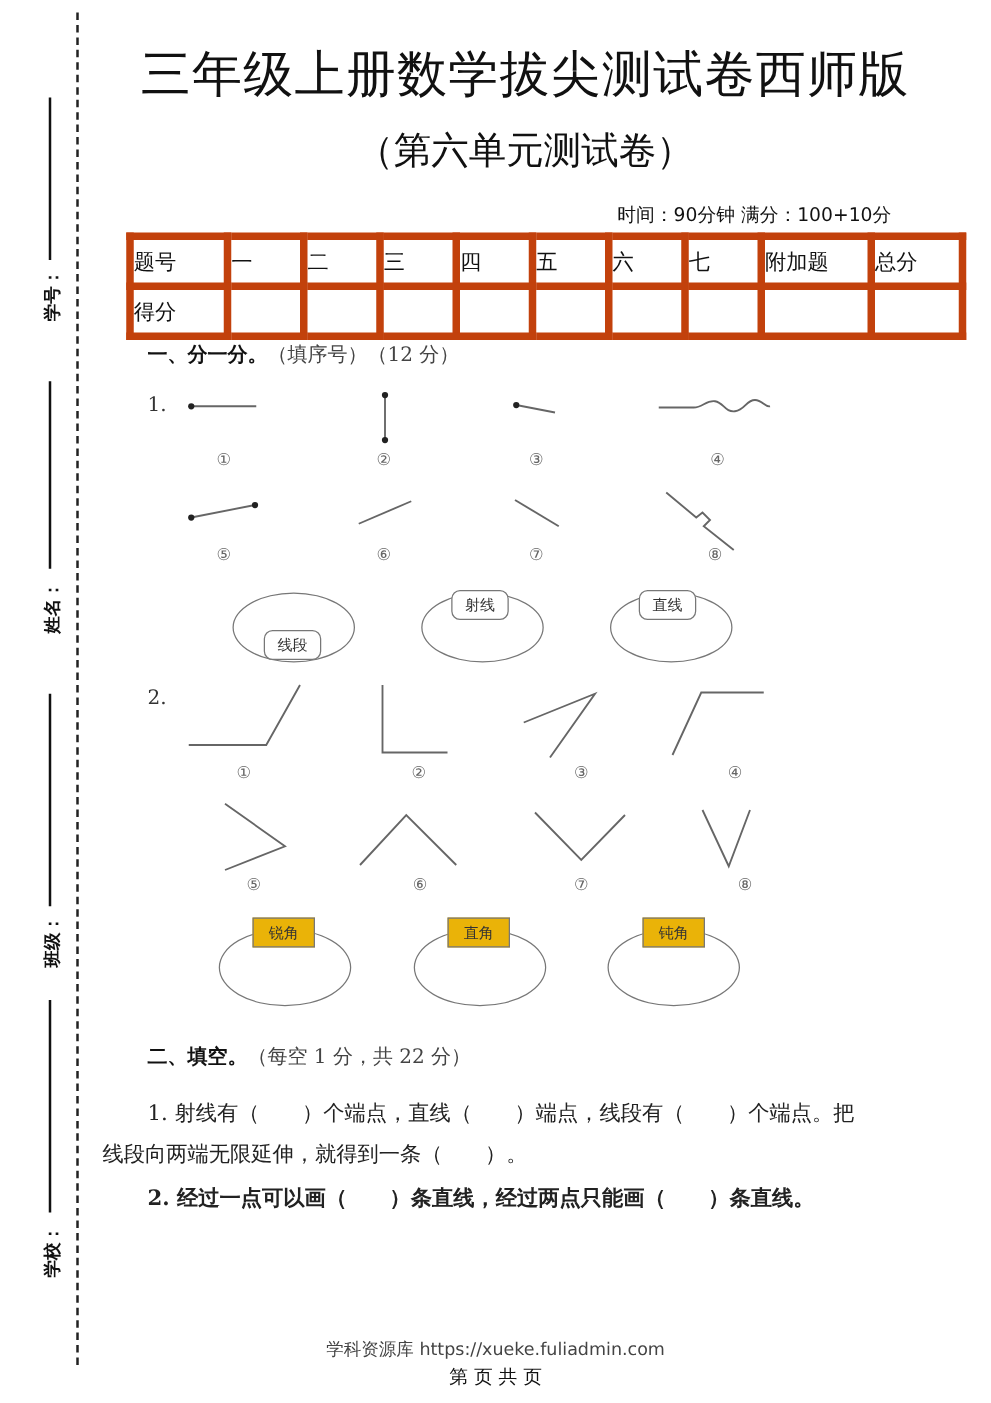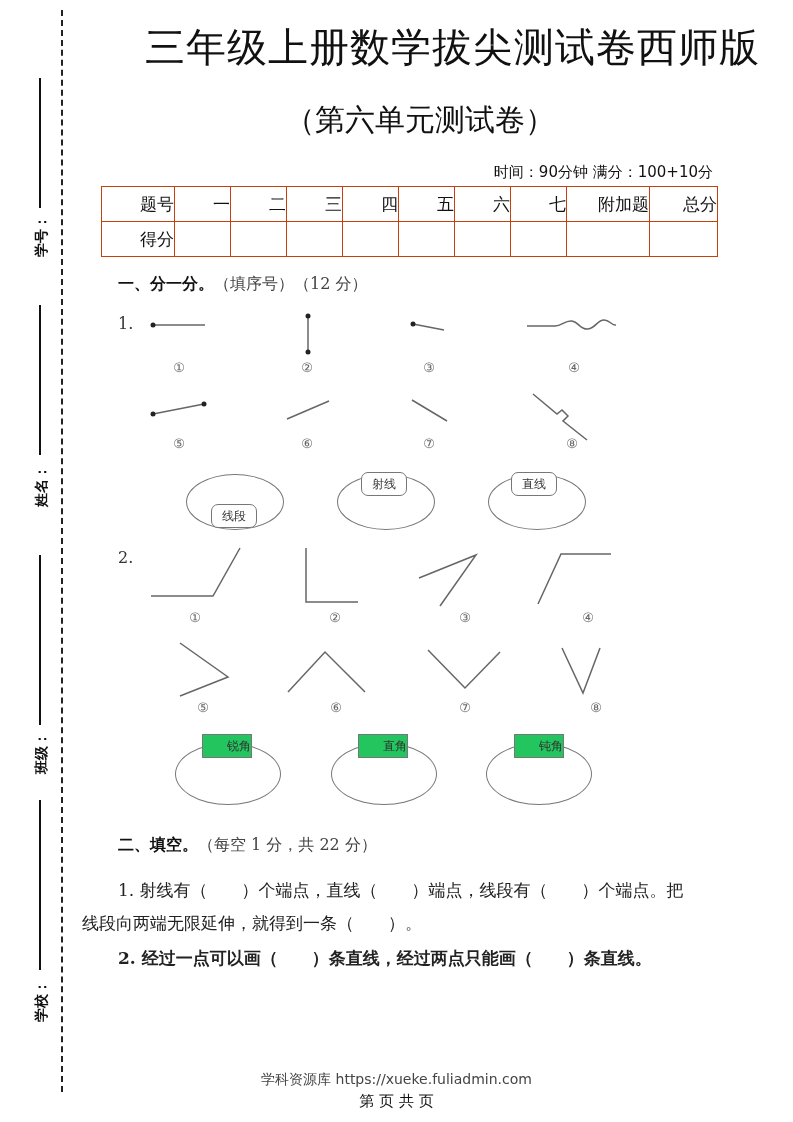--- a/index.html
+++ b/index.html
@@ -3,36 +3,36 @@
 <meta charset="utf-8">
 <style>
   html, body { margin:0; padding:0; background:#ffffff; }
   body { width:793px; height:1122px; position:relative; overflow:hidden;
          font-family:"DejaVu Sans", sans-serif; color:#111; }
   .binding-line { position:absolute; left:61px; top:10px; width:0; height:1082px;
                   border-left:2px dashed #222; }
   .side-rule { position:absolute; left:39px; width:0; border-left:2px solid #111; }
   .side-label { position:absolute; left:22px; font-size:14px; font-weight:bold;
                 transform:rotate(-90deg); transform-origin:center; white-space:nowrap; width:40px; text-align:center; }
-  .title { position:absolute; left:80px; top:20px; width:680px; text-align:right;
+  .title { position:absolute; left:80px; top:32px; width:680px; text-align:center;
            font-size:40px; letter-spacing:1px; font-family:Liberation Mono, monospace; }
   .subtitle { position:absolute; left:80px; top:100px; width:680px; text-align:center; font-size:30px; }
   .meta { position:absolute; right:80px; top:163px; font-size:15px; }
   table.score { position:absolute; left:101px; top:186px; border-collapse:collapse; font-size:17px; }
-  table.score td { border:1px solid #c2410c; height:34px; text-align:right; padding:0; }
+  table.score td { border:6px solid #c2410c; height:34px; text-align:left; padding:0; }
   .sec-title { position:absolute; left:82px; font-size:16px; }
   .sec-title b { font-weight:bold;margin-left:36px; }
   .sec-title .note { color:#444; font-family:"DejaVu Serif", serif; }
   .qnum { position:absolute; font-size:16px; font-family:"DejaVu Serif", serif; color:#333; }
   .circ { position:absolute; font-size:13px; color:#666; font-family:"DejaVu Serif", serif; width:20px; text-align:center; }
   .oval { position:absolute; border:1.5px solid #777; border-radius:50%; width:96px; height:54px; }
   .tag1 { position:absolute; border:1.5px solid #777; border-radius:7px; background:#fff;
           width:44px; height:22px; font-size:12px; text-align:center; line-height:22px; font-family:"DejaVu Serif", serif; color:#333; }
-  .tag2 { position:absolute; border:1.5px solid #777; background:#22c55e;
-          width:48px; height:22px; font-size:12px; text-align:right; line-height:22px; font-family:"DejaVu Serif", serif; color:#333; }
+  .tag2 { position:absolute; border:1.5px solid #777; background:#eab308;
+          width:48px; height:22px; font-size:12px; text-align:center; line-height:22px; font-family:"DejaVu Serif", serif; color:#333; }
   .para { position:absolute; font-size:17px; font-family:"DejaVu Serif", serif; color:#222; white-space:nowrap; }
   .footer { position:absolute; left:0; width:793px; text-align:center; }
   svg.fig { position:absolute; left:0; top:0; }
 </style>
 </head>
 <body>
 
 <div class="binding-line"></div>
 <div class="side-rule" style="top:78px;height:130px;"></div>
 <div class="side-label" style="top:228px;">学号：</div>

